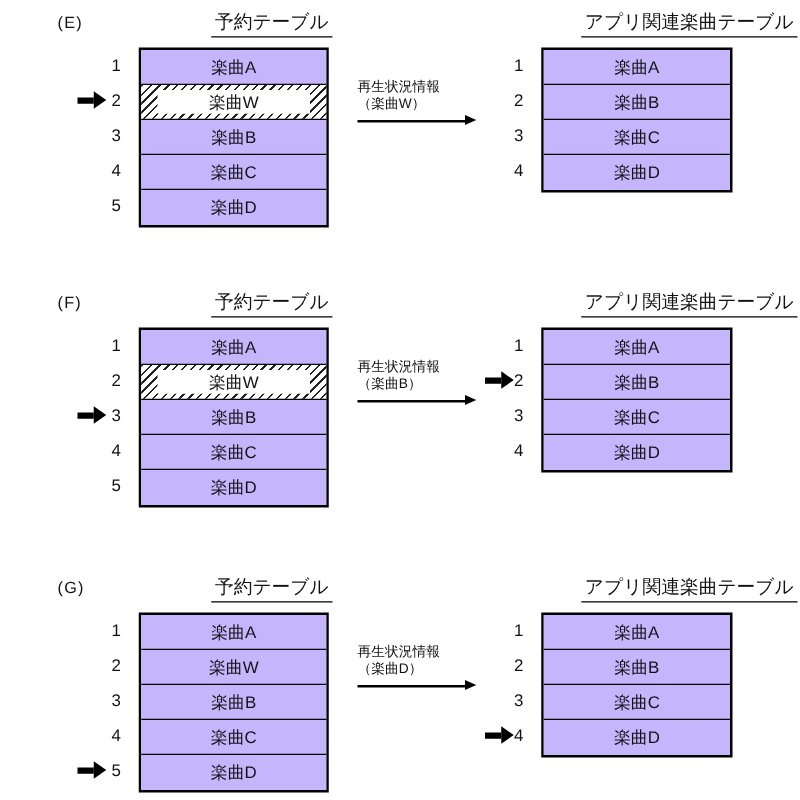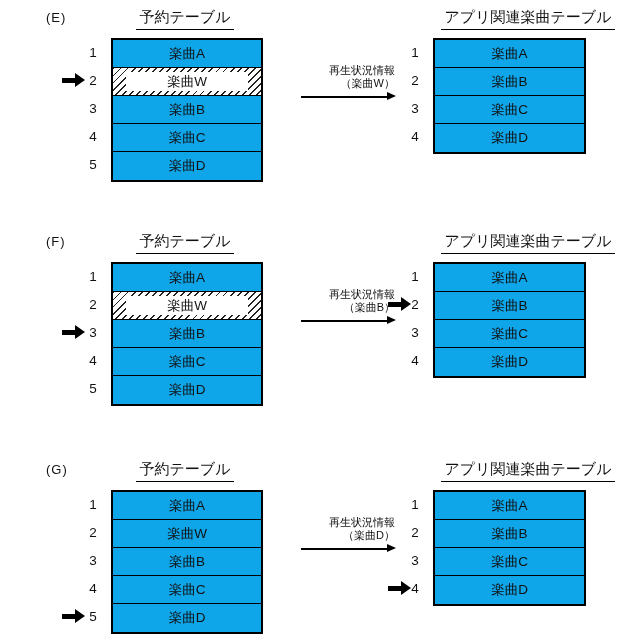--- a/index.html
+++ b/index.html
@@ -20,21 +20,21 @@
   }
   .sec-label {
     position: absolute;
     left: 46px; top: 2px;
     font-size: 13px;
     letter-spacing: 1px;
     white-space: nowrap;
   }
   .title-wrap {
     position: absolute; top: 0;
-    text-align: center;
+    text-align: right;
   }
   .left-title-wrap  { left: 104px; width: 162px; }
   .right-title-wrap { left: 418px; width: 220px; }
   .tbl-title {
     display: inline-block;
     font-size: 15px;
     padding: 0 3px 2px 3px;
     border-bottom: 1.5px solid #000;
     white-space: nowrap;
   }
@@ -55,21 +55,21 @@
     background: #fff;
   }
   .left-table  { left: 111px; width: 148px; }
   .right-table { left: 433px; width: 149px; }
   .cell {
     height: 28px;
     box-sizing: border-box;
     border-bottom: 1.5px solid #000;
     display: flex; align-items: center; justify-content: center;
     font-size: 13.5px;
-    background: #0ea5e9;
+    background: #c4b5fd;
   }
   .cell:last-child { border-bottom: none; }
   .cell.hatched {
     position: relative;
     background: repeating-linear-gradient(135deg, #222 0px, #222 1.3px, #fff 1.3px, #fff 5px);
   }
   .hatch-inner {
     position: absolute;
     top: 4px; bottom: 4px; left: 13px; right: 13px;
     background: #fff;
@@ -95,22 +95,22 @@
     width: 0; height: 0;
     border-left: 10px solid #000;
     border-top: 7px solid transparent;
     border-bottom: 7px solid transparent;
   }
   .ptr-left  { left: 62px; }
   .ptr-right { left: 388px; }
   
   .flow {
     position: absolute;
-    left: 301px; top: 56px; width: 94px;
-    text-align: right;
+    left: 286px; top: 56px; width: 94px;
+    text-align: left;
   }
   .flow-l1, .flow-l2 {
     font-size: 11px;
     line-height: 13px;
     white-space: nowrap;
   }
   .flow-arrow {
     position: relative;
     margin-top: 2px;
     height: 10px;

